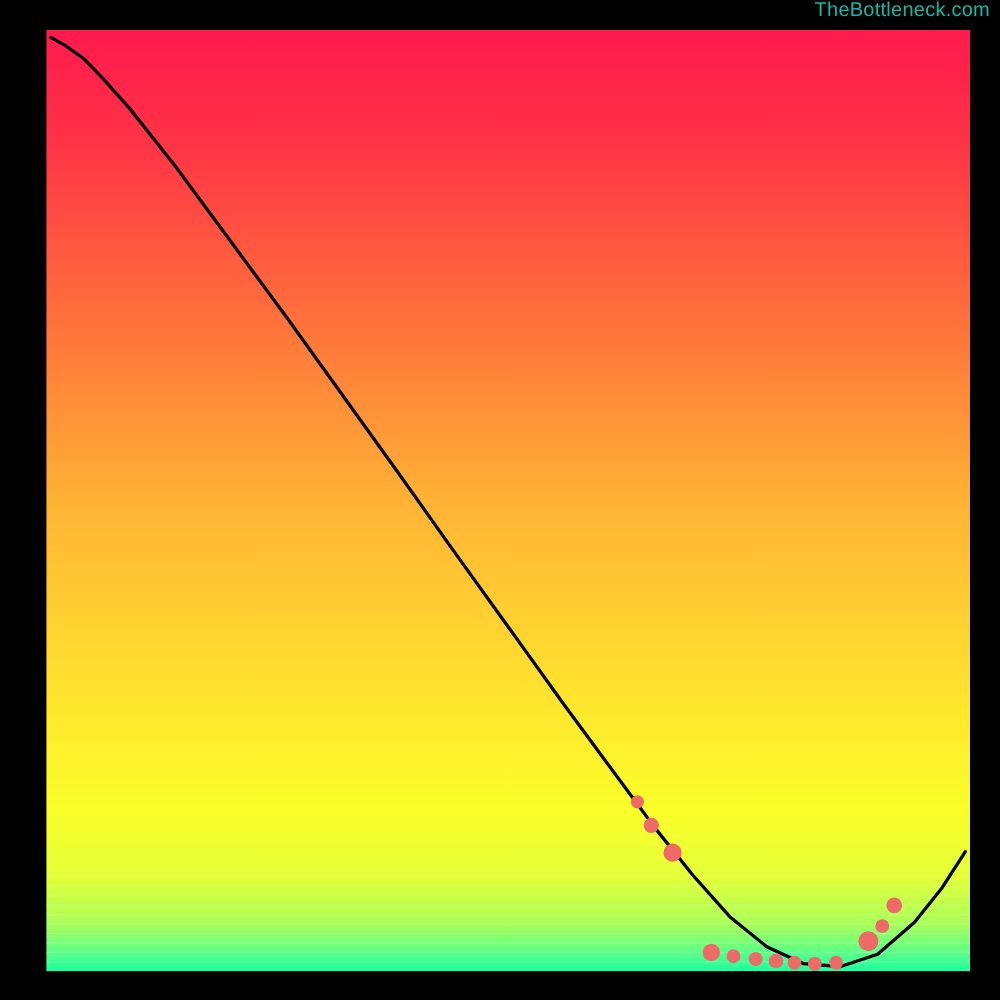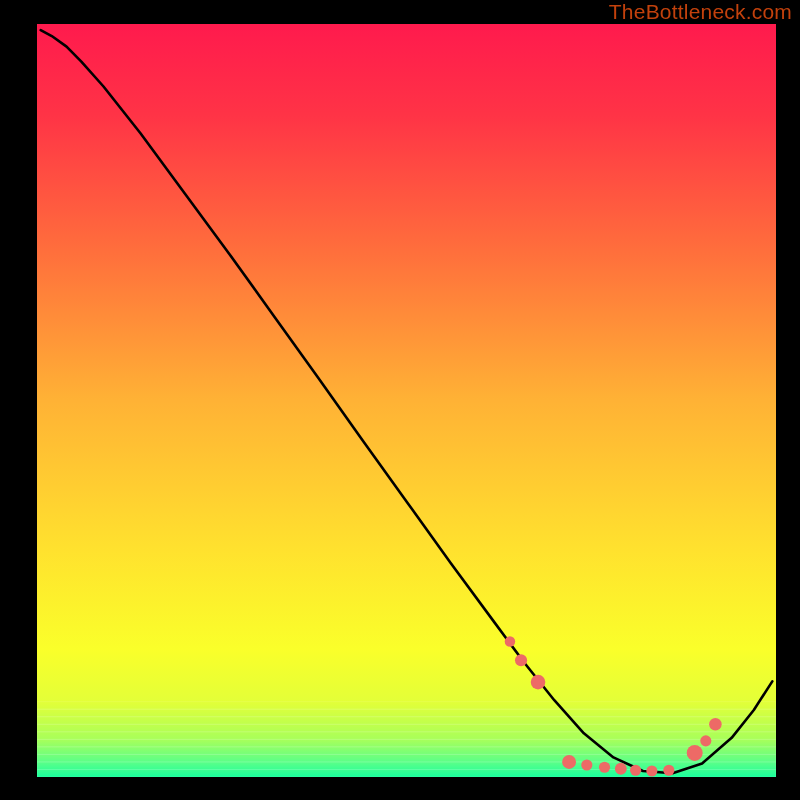--- a/index.html
+++ b/index.html
@@ -14,23 +14,23 @@
   .outer {
     position: relative;
     width: 800px;
     height: 800px;
     background: #000;
   }
   .watermark {
     position: absolute;
     top: 0;
     right: 8px;
-    font-size: 21px;
+    font-size: 16px;
     font-weight: 400;
-    color: #c2410c;
+    color: #14b8a6;
     letter-spacing: 0.2px;
   }
   .plot {
     position: absolute;
     left: 37px;
     top: 24px;
     width: 739px;
     height: 753px;
   }
   .plot svg {

